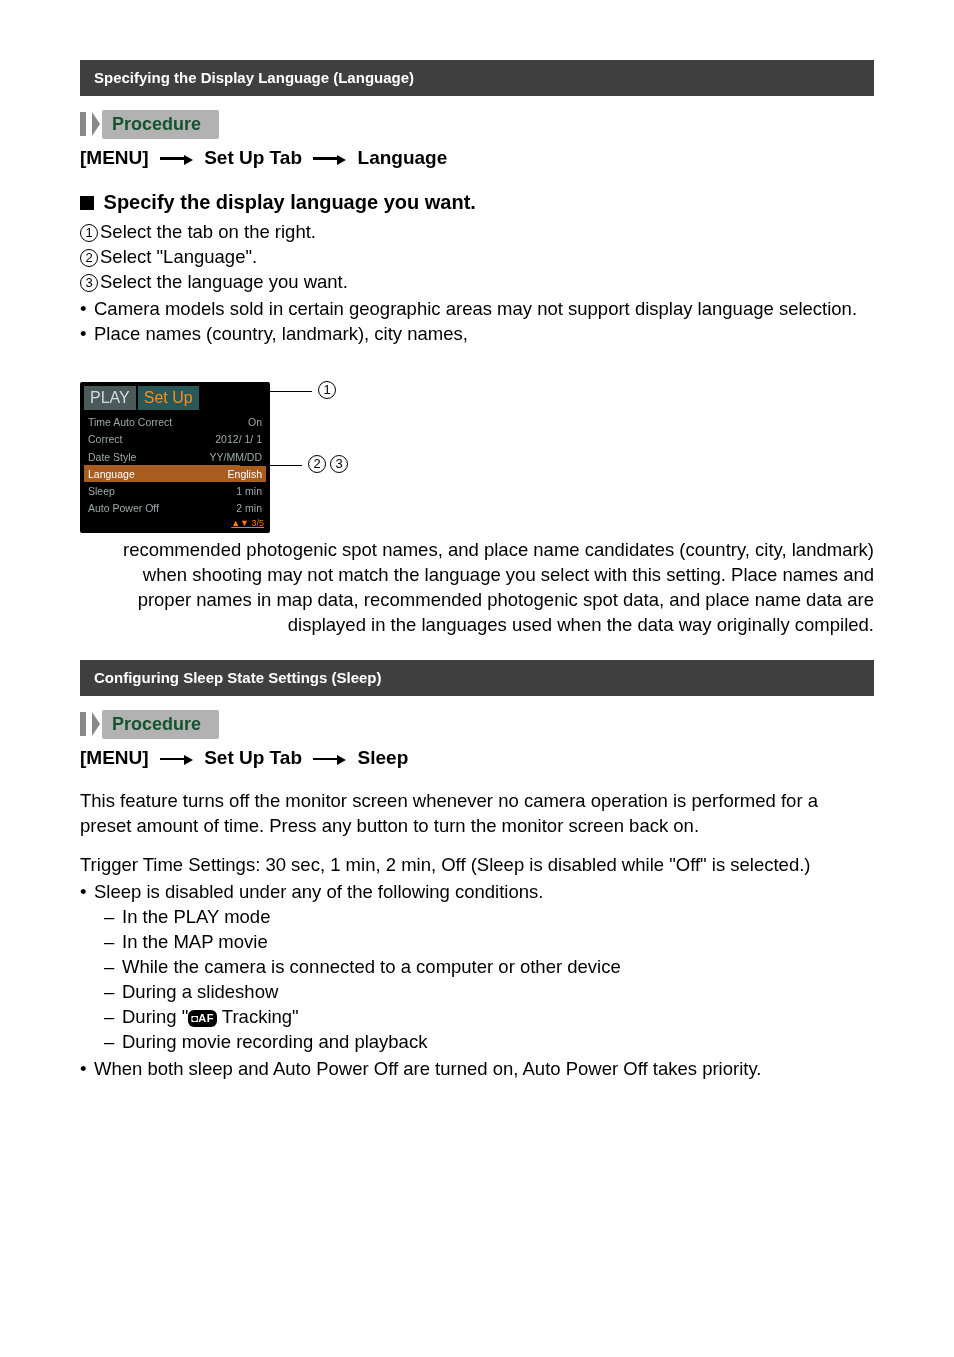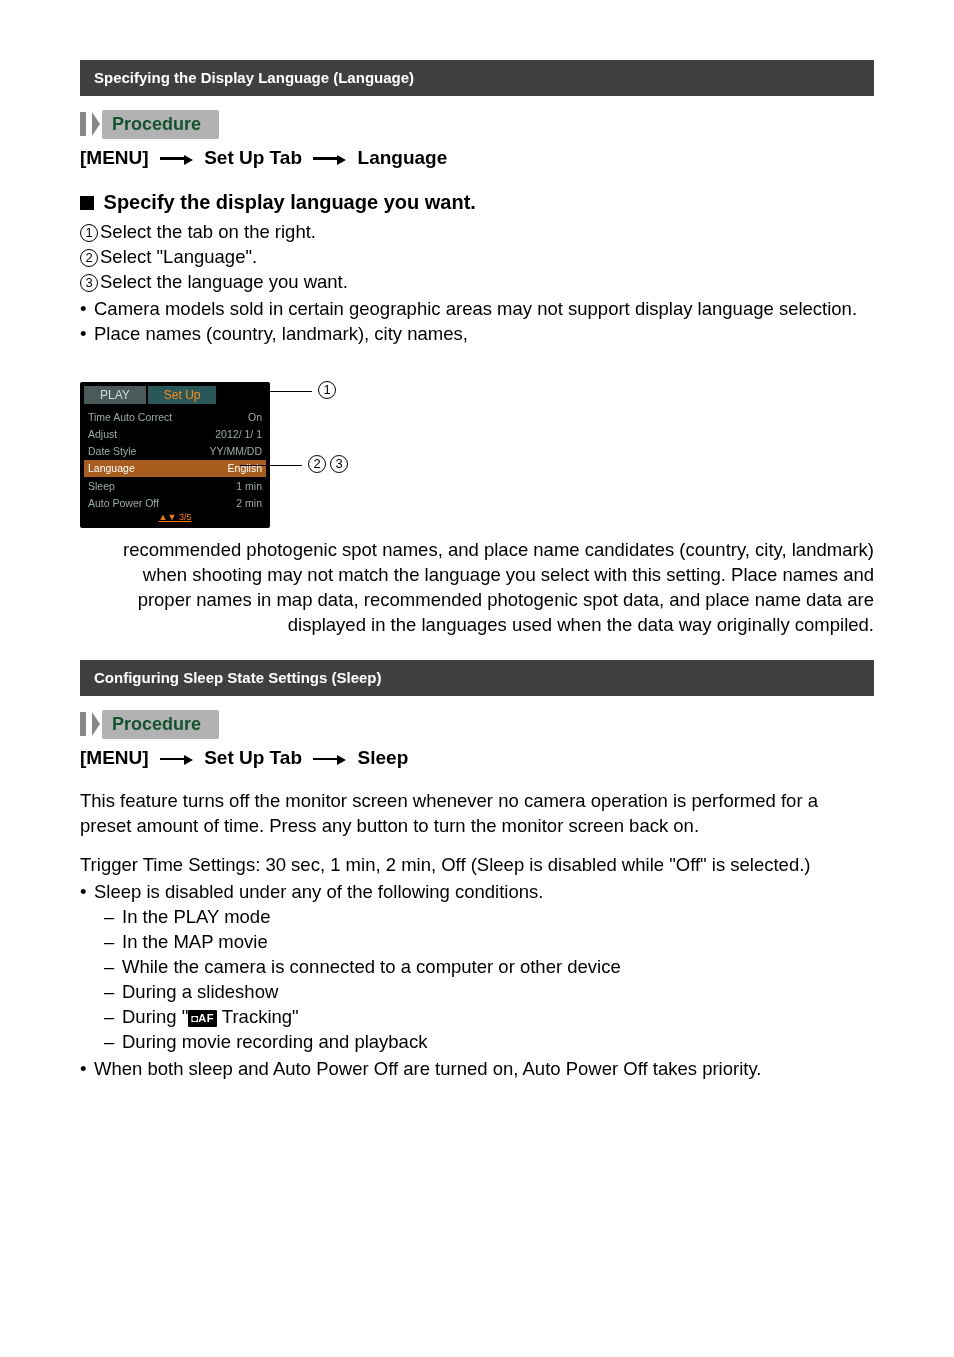--- a/index.html
+++ b/index.html
@@ -123,27 +123,27 @@
     border-radius: 2px;
     padding: 4px;
     font-size: 10.5px;
     color: #9aa;
     font-family: Arial, sans-serif;
   }
   .cam-tabs { display: flex; gap: 2px; margin-bottom: 4px; }
   .cam-tab {
     background: #4a5a5a;
     color: #cdd;
-    padding: 1px 16px;
-    font-size: 12px;
+    padding: 1px 6px;
+    font-size: 16px;
   }
   .cam-tab.active { background: #2a5858; color: #ff8c1a; }
   .cam-row { display: flex; justify-content: space-between; padding: 1.5px 4px; }
   .cam-row.sel { background: #a85c1e; color: #fff; }
-  .cam-foot { text-align: center; color: #ff7a00; font-size: 9px; padding: 0 2px; background:#000;text-decoration:underline; }
+  .cam-foot { text-align: right; color: #ff7a00; font-size: 9px; padding: 0 2px; background:#000;text-decoration:underline; }
   .callout {
     position: absolute;
     display: flex;
     align-items: center;
     font-size: 15px;
   }
   .callout-line {
     height: 1.2px;
     background: #000;
   }
@@ -151,21 +151,21 @@
   .dash-list { margin-left: 24px; }
   .dash-list .dline { display: flex; }
   .dash-list .dd { width: 18px; flex-shrink: 0; }
   .icon-af {
     display: inline-block;
     background: #000;
     color: #fff;
     font-size: 11px;
     padding: 1px 3px;
     vertical-align: middle;
-    border-radius:1px;
+    border-radius:6px;
     font-weight:bold;
     letter-spacing:0.5px;
   }
   .footer {
     margin-top: 330px;
     border-top: 2px solid #808080;
     padding-top: 8px;
     display: flex;
     justify-content: space-between;
     align-items: flex-end;
@@ -220,21 +220,21 @@
       <div class="cam-screen">
         <div class="cam-tabs">
           <div class="cam-tab">PLAY</div>
           <div class="cam-tab active">Set Up</div>
         </div>
         <div class="cam-row">
             <span>Time Auto Correct</span>
             <span>On</span>
           </div>
         <div class="cam-row">
-            <span>Adjust</span>
+            <span>Correct</span>
             <span>2012/  1/  1</span>
           </div>
         <div class="cam-row">
             <span>Date Style</span>
             <span>YY/MM/DD</span>
           </div>
         <div class="cam-row sel">
             <span>Language</span>
             <span>English</span>
           </div>

